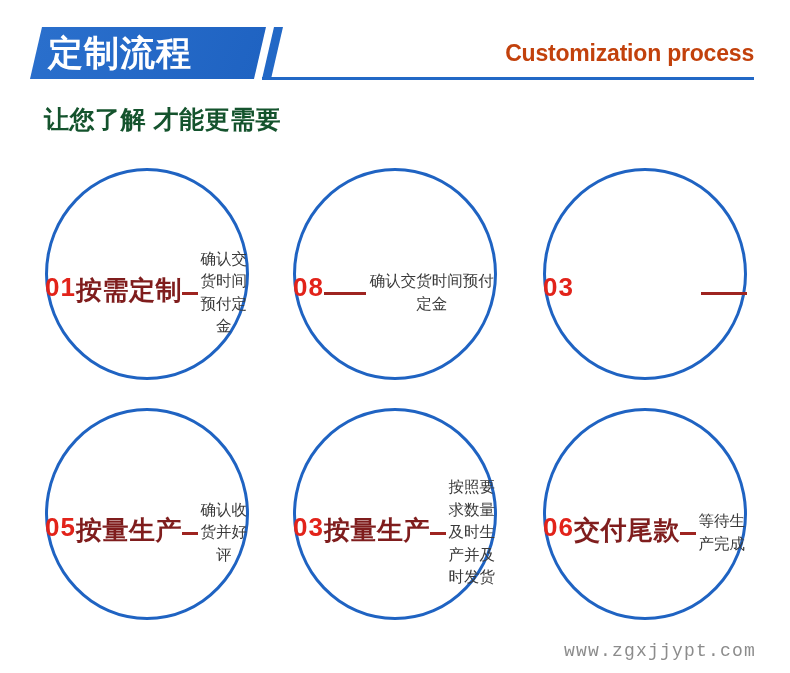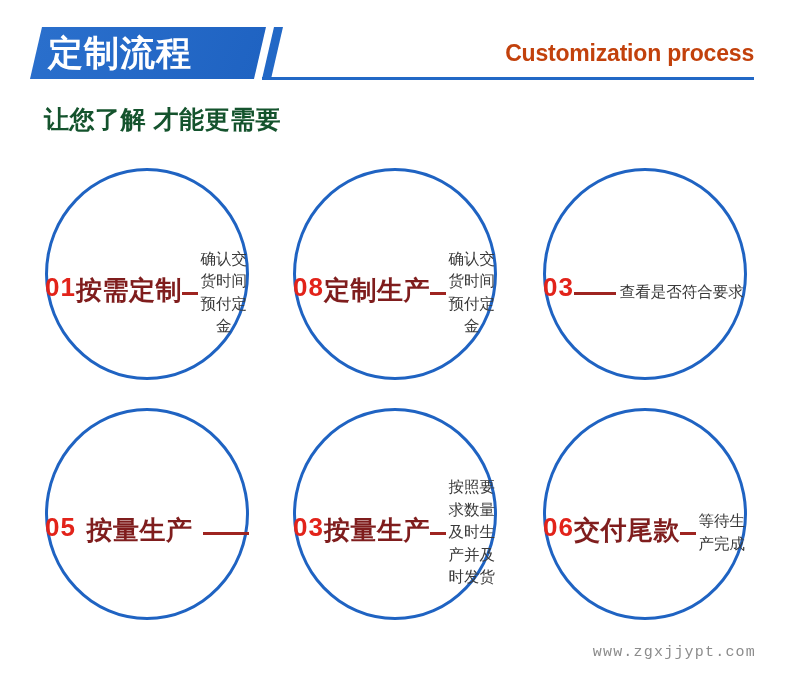--- a/index.html
+++ b/index.html
@@ -171,21 +171,21 @@
     width: 142px;
     font-weight: normal;
   }
 
   
   .watermark {
     position: absolute;
     right: 34px;
     bottom: 12px;
     font-family: "Liberation Mono", "DejaVu Sans Mono", monospace;
-    font-size: 15px;
+    font-size: 18px;
     color: #8c8c8c;
     letter-spacing: 1.2px;
     white-space: nowrap;
     margin-left: 48px;
   }
 </style>
 </head>
 <body>
 
 <div id="header">
@@ -212,45 +212,44 @@
         <div class="title">按需定制</div>
         <div class="divider"></div>
         <div class="desc">确认交货时间预付定金</div>
       </div>
     </div>
 
     <div class="cell c1">
       <div class="ring"></div>
       <div class="inner">
         <div class="num">08</div>
-        <div class="title">定制生产</div>
         <div class="divider"></div>
         <div class="desc">确认交货时间预付定金</div>
       </div>
     </div>
 
     <div class="cell c2">
       <div class="ring"></div>
       <div class="inner">
         <div class="num">03</div>
         <div class="divider"></div>
-        <div class="desc">查看是否符合要求</div>
       </div>
     </div>
 
   </div>
 
   <div class="row">
 
     <div class="cell c0">
       <div class="ring"></div>
       <div class="inner">
         <div class="num">05</div>
         <div class="title">按量生产</div>
         <div class="divider"></div>
+        <div class="desc">确认收货并好评</div>
       </div>
     </div>
 
     <div class="cell c1">
       <div class="ring"></div>
       <div class="inner">
         <div class="num">03</div>
         <div class="title">按量生产</div>
         <div class="divider"></div>
         <div class="desc">按照要求数量及时生产并及时发货</div>

